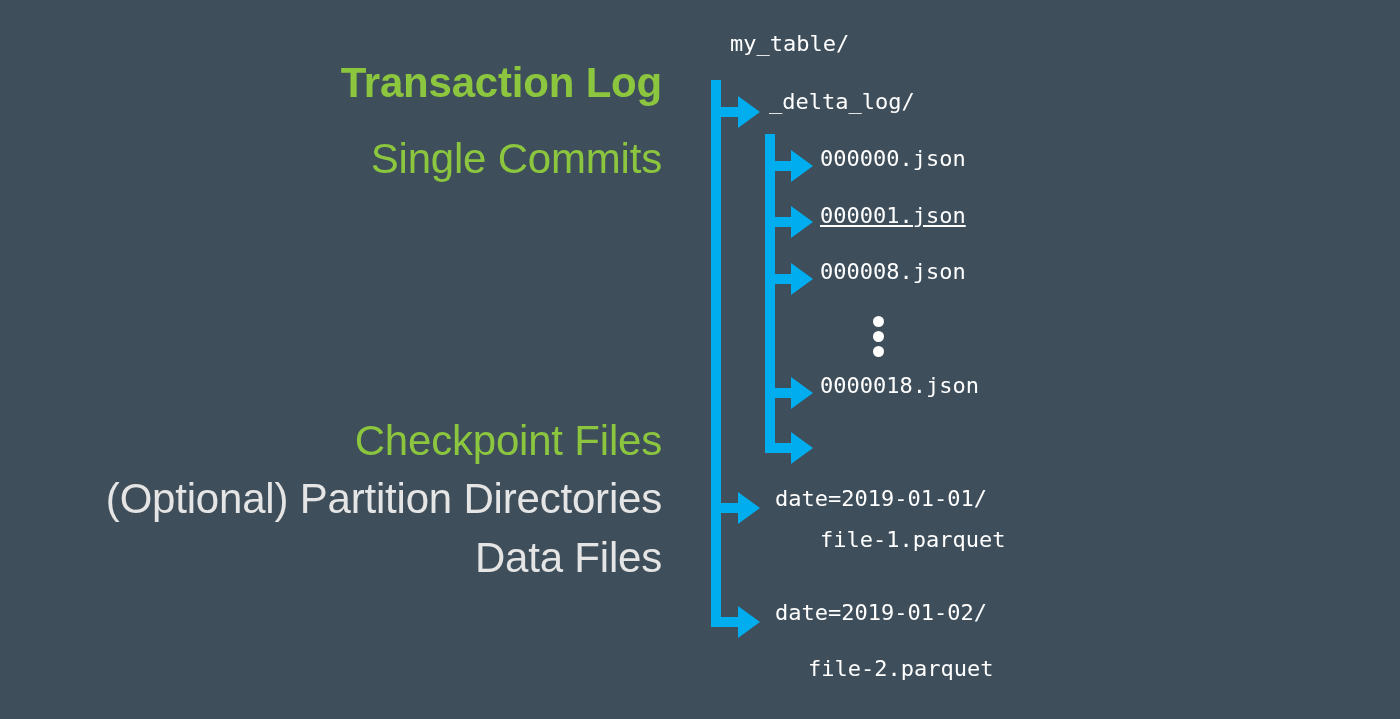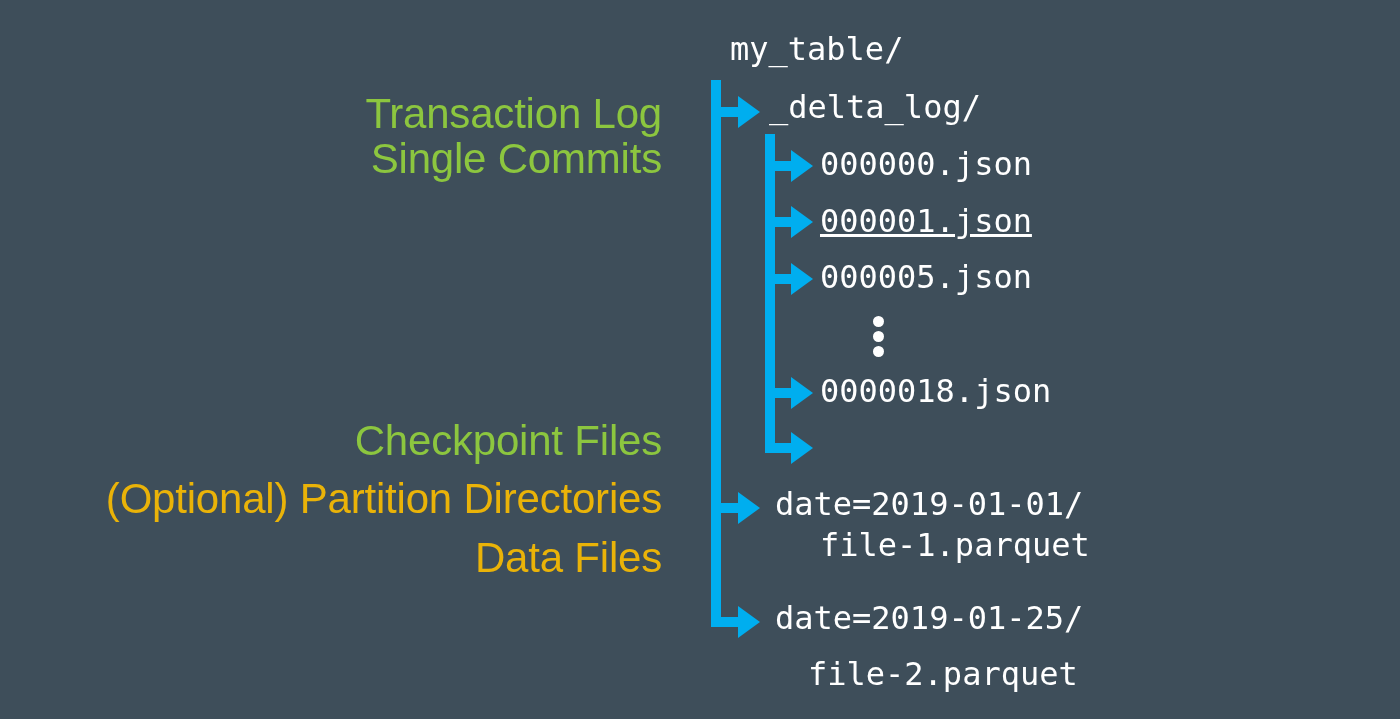--- a/index.html
+++ b/index.html
@@ -22,29 +22,29 @@
     right: 738px;            
     text-align: right;
     white-space: nowrap;
     font-family: "Liberation Sans", sans-serif;
     font-size: 42px;
     font-weight: 400;
     letter-spacing: -0.2px;
     line-height: 1;
   }
   .label.green  { color: #8cc63f; }
-  .label.orange { color: #eab308; }
+  .label.orange { color: #e5e5e5; }
 
   
   .node {
     position: absolute;
     white-space: pre;
     color: #ffffff;
     font-family: "DejaVu Sans Mono", monospace;
-    font-size: 32px;
+    font-size: 22px;
     font-weight: 400;
     line-height: 1;
     letter-spacing: 0px;
   }
 
   
   #connectors {
     position: absolute;
     left: 0;
     top: 0;
@@ -111,39 +111,39 @@
         <polygon points="791,377 813,393 791,409" fill="#00aeef"></polygon>
       </g>
 
       <g>
         <rect x="765" y="443" width="33" height="10" fill="#00aeef"></rect>
         <polygon points="791,432 813,448 791,464" fill="#00aeef"></polygon>
       </g>
     </g>
   </svg>
 
-  <div class="label green" style="top:93px;">Transaction Log</div>
+  <div class="label green" style="top:62px;font-weight:bold;">Transaction Log</div>
   <div class="label green" style="top:420px;">Checkpoint Files</div>
   <div class="label green" style="top:138px;">Single Commits</div>
   <div class="label orange" style="top:478px;">(Optional) Partition Directories</div>
   <div class="label orange" style="top:537px;">Data Files</div>
 
   <div class="node" style="left:730px; top:33px;">my_table/</div>
 
   <div class="node" style="left:769px; top:91px;">_delta_log/</div>
   <div class="node" style="left:820px; top:148px;">000000.json</div>
   <div class="node" style="left:820px; top:205px;text-decoration:underline;">000001.json</div>
-  <div class="node" style="left:820px; top:261px;">000005.json</div>
+  <div class="node" style="left:820px; top:261px;">000008.json</div>
 
   <div>
     <span class="vdots" style="left:873px; top:316px;"></span>
     <span class="vdots" style="left:873px; top:331px;"></span>
     <span class="vdots" style="left:873px; top:346px;"></span>
   </div>
 
   <div class="node" style="left:820px; top:375px;">0000018.json</div>
 
   <div class="node" style="left:775px; top:488px;">date=2019-01-01/</div>
   <div class="node" style="left:820px; top:529px;">file-1.parquet</div>
-  <div class="node" style="left:775px; top:602px;">date=2019-01-25/</div>
+  <div class="node" style="left:775px; top:602px;">date=2019-01-02/</div>
   <div class="node" style="left:808px; top:658px;">file-2.parquet</div>
 
 </div>
 
 </body></html>

